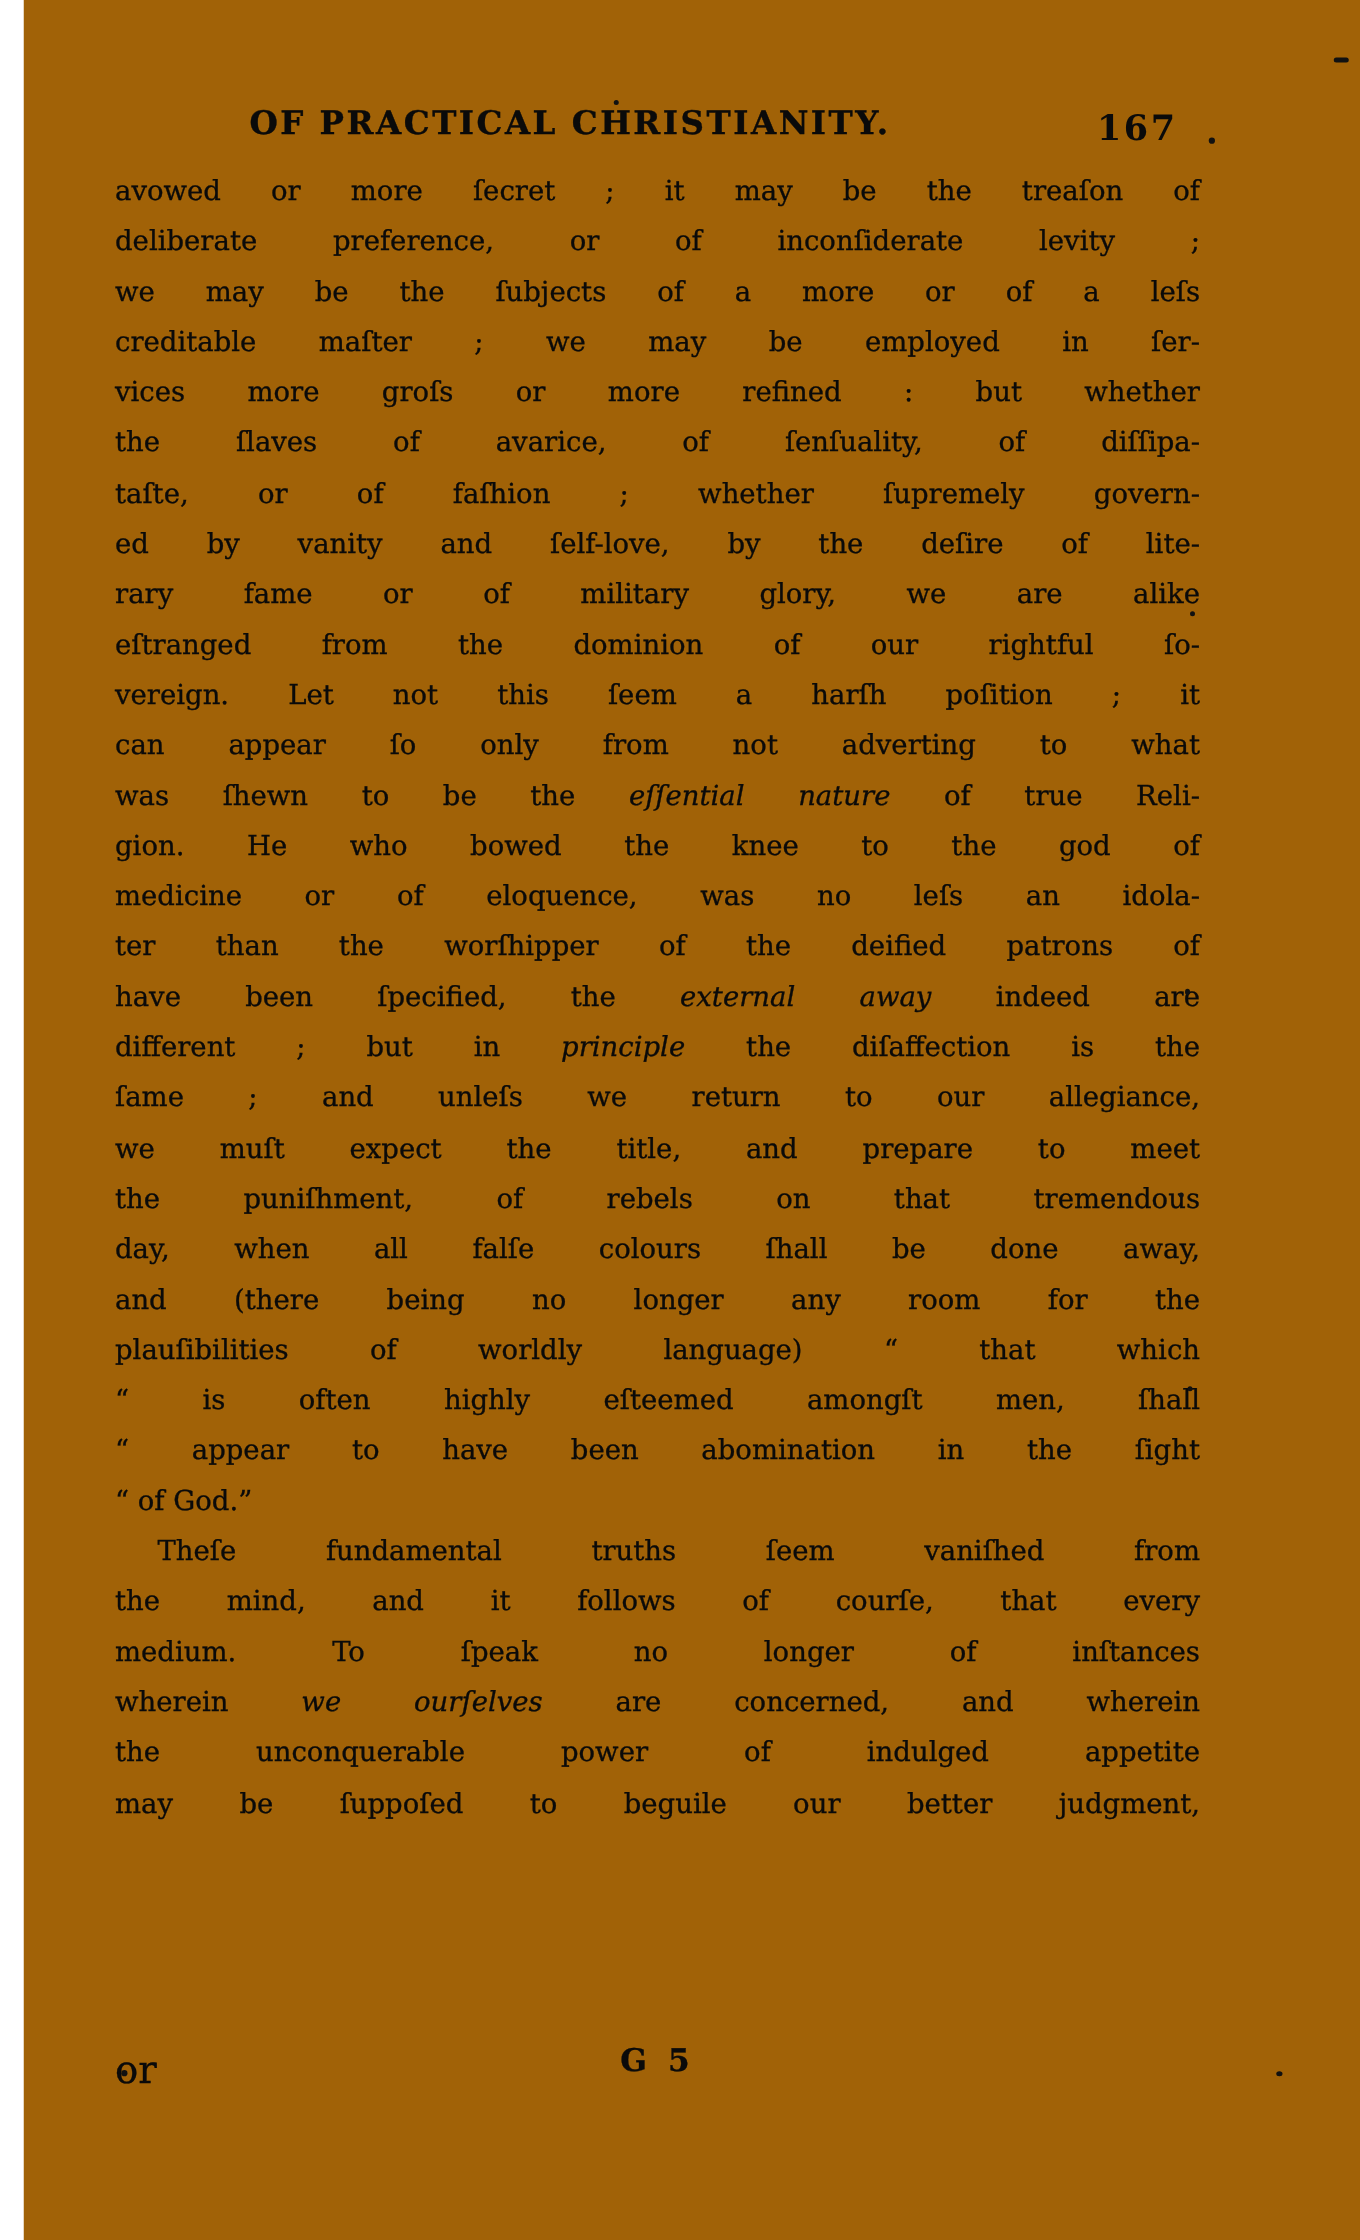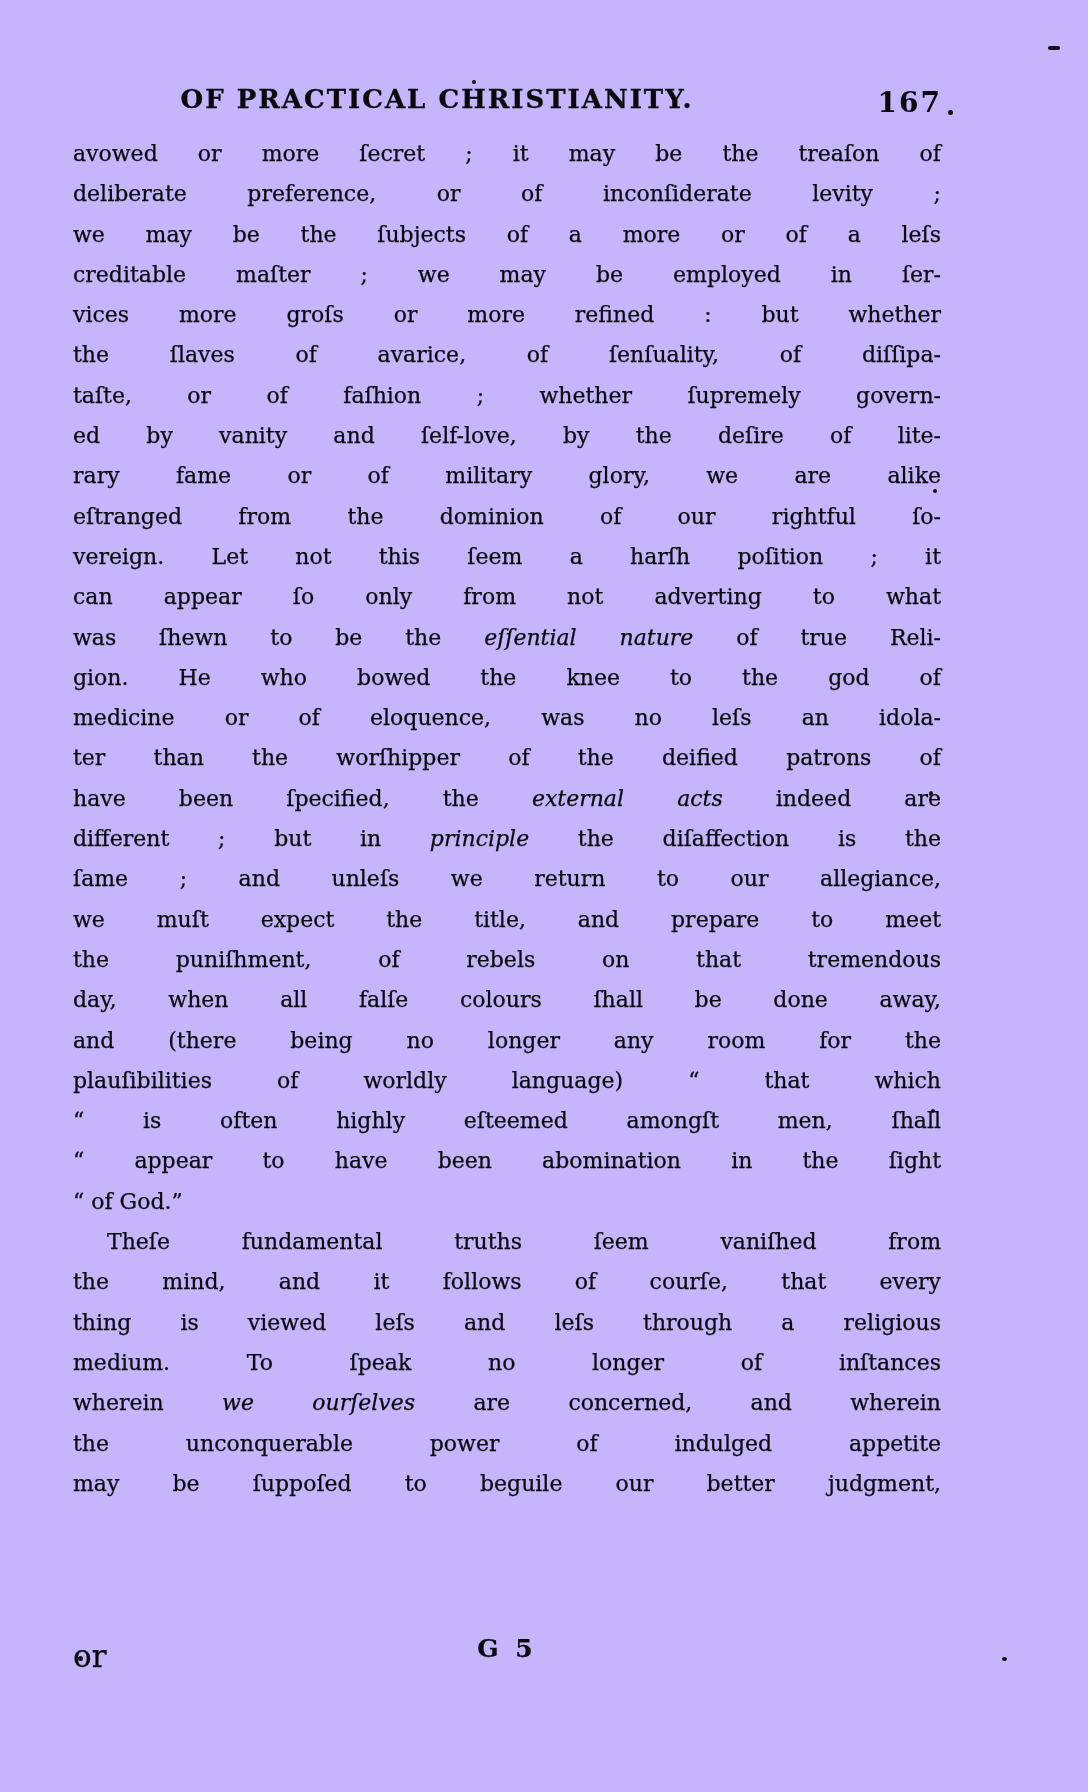--- a/index.html
+++ b/index.html
@@ -11,21 +11,22 @@
     height: 1792px;
     background: #ffffff;
     position: relative;
     font-family: "DejaVu Serif", "Liberation Serif", serif;
     color: #0a0a0a;
   }
   .page {
     position: absolute;
     inset: 0;
     overflow: hidden;
-    background: #c4b5fd;
+    background: #a16207;
+    margin-left: 19px;
   }
   .header-title {
     position: absolute;
     top: 84px;
     left: 437px;
     transform: translateX(-50%);
     font-size: 26px;
     font-weight: bold;
     letter-spacing: 2px;
     white-space: nowrap;
@@ -110,34 +111,33 @@
       <div class="line"><span>taſte, or of faſhion ; whether ſupremely govern-</span></div>
       <div class="line"><span>ed by vanity and ſelf-love, by the deſire of lite-</span></div>
       <div class="line"><span>rary fame or of military glory, we are alike</span></div>
       <div class="line"><span>eſtranged from the dominion of our rightful ſo-</span></div>
       <div class="line"><span>vereign. Let not this ſeem a harſh poſition ; it</span></div>
       <div class="line"><span>can appear ſo only from not adverting to what</span></div>
       <div class="line"><span>was ſhewn to be the </span><span class="italic">eſſential nature</span><span> of true Reli-</span></div>
       <div class="line"><span>gion. He who bowed the knee to the god of</span></div>
       <div class="line"><span>medicine or of eloquence, was no leſs an idola-</span></div>
       <div class="line"><span>ter than the worſhipper of the deified patrons of</span></div>
-      <div class="line"><span>have been ſpecified, the </span><span class="italic">external acts</span><span> indeed are</span></div>
+      <div class="line"><span>have been ſpecified, the </span><span class="italic">external away</span><span> indeed are</span></div>
       <div class="line"><span>different ; but in </span><span class="italic">principle</span><span> the diſaffection is the</span></div>
       <div class="line"><span>ſame ; and unleſs we return to our allegiance,</span></div>
       <div class="line"><span>we muſt expect the title, and prepare to meet</span></div>
       <div class="line"><span>the puniſhment, of rebels on that tremendous</span></div>
       <div class="line"><span>day, when all falſe colours ſhall be done away,</span></div>
       <div class="line"><span>and (there being no longer any room for the</span></div>
       <div class="line"><span>plauſibilities of worldly language) “ that which</span></div>
       <div class="line"><span>“ is often highly eſteemed amongſt men, ſhall</span></div>
       <div class="line"><span>“ appear to have been abomination in the ſight</span></div>
       <div class="line short"><span>“ of God.”</span></div>
       <div class="line indent"><span>Theſe fundamental truths ſeem vaniſhed from</span></div>
       <div class="line"><span>the mind, and it follows of courſe, that every</span></div>
-      <div class="line"><span>thing is viewed leſs and leſs through a religious</span></div>
       <div class="line"><span>medium. To ſpeak no longer of inſtances</span></div>
       <div class="line"><span>wherein </span><span class="italic">we ourſelves</span><span> are concerned, and wherein</span></div>
       <div class="line"><span>the unconquerable power of indulged appetite</span></div>
       <div class="line"><span>may be ſuppoſed to beguile our better judgment,</span></div>
     </div>
 
   <div class="signature">G 5</div>
 
   <div class="catchword">or</div>
 

